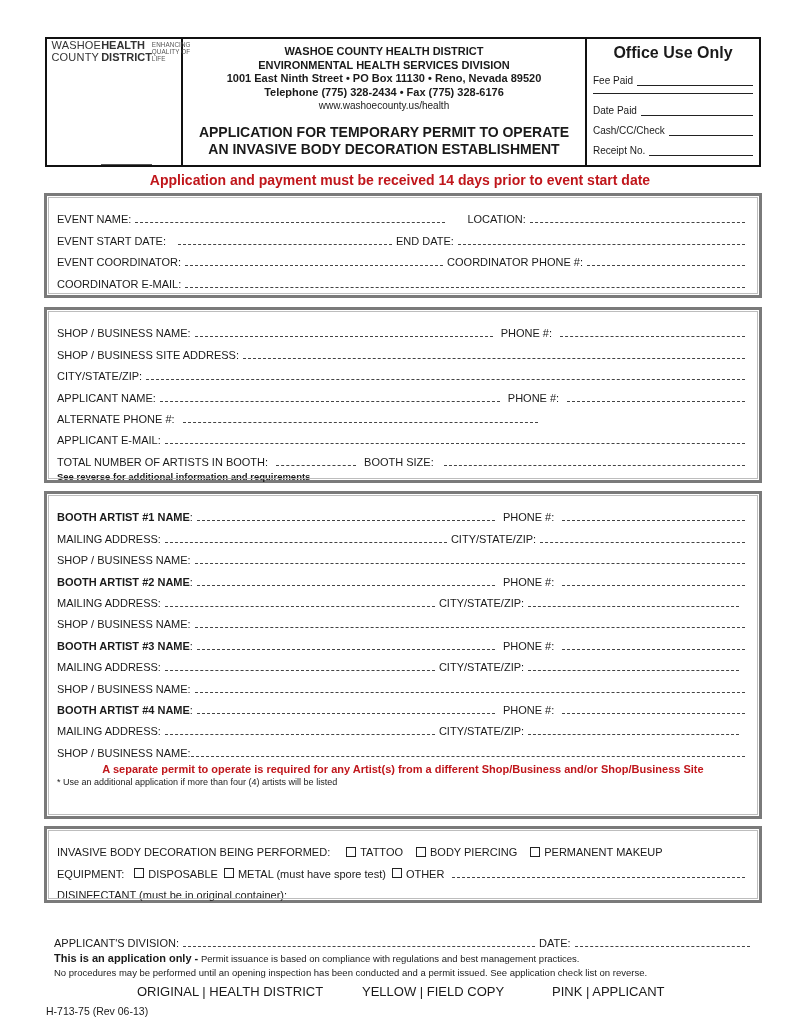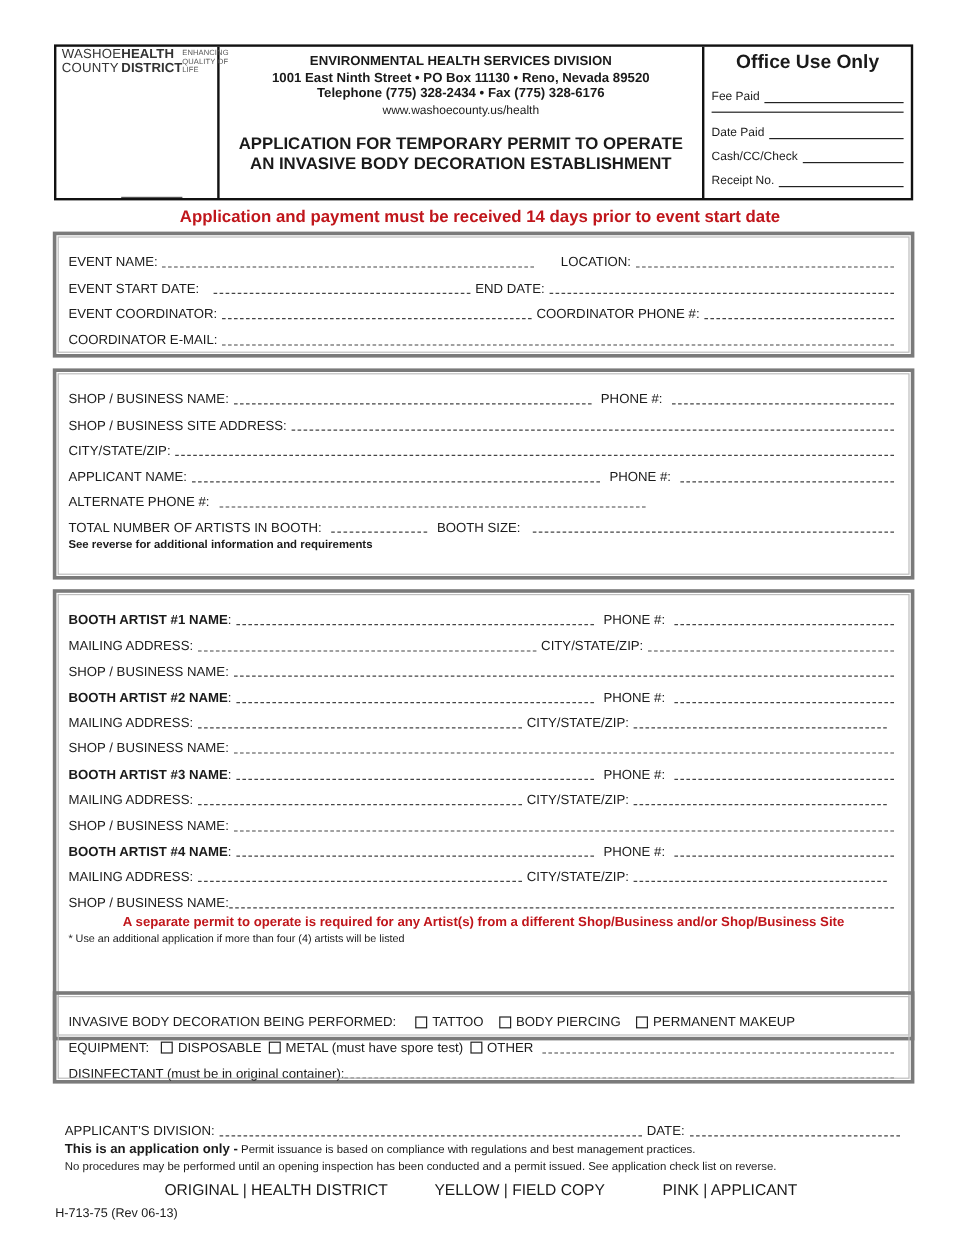--- a/index.html
+++ b/index.html
@@ -48,20 +48,21 @@
 </head>
 <body>
 
 <div class="header">
   <div class="logo-cell">
     <div class="logo-l1">WASHOE COUNTY</div>
     <div class="logo-l2">HEALTH DISTRICT</div>
     <div class="logo-l3">ENHANCING QUALITY OF LIFE</div>
   </div>
   <div class="center-cell">
+    <div class="l">WASHOE COUNTY HEALTH DISTRICT</div>
     <div class="l">ENVIRONMENTAL HEALTH SERVICES DIVISION</div>
     <div class="l">1001 East Ninth Street • PO Box 11130 • Reno, Nevada 89520</div>
     <div class="l">Telephone (775) 328-2434 • Fax (775) 328-6176</div>
     <div class="url">www.washoecounty.us/health</div>
     <div class="title">
       <div>APPLICATION FOR TEMPORARY PERMIT TO OPERATE</div>
       <div>AN INVASIVE BODY DECORATION ESTABLISHMENT</div>
     </div>
   </div>
   <div class="office-cell">
@@ -132,29 +133,33 @@
     <span class="lbl">APPLICANT NAME:</span>
     <span class="ln" style="width:340px"></span>
     <span class="lbl" style="margin-left:4px">PHONE #:</span>
     <span class="ln fill" style="margin-left:8px"></span>
   </div>
   <div class="row">
     <span class="lbl">ALTERNATE PHONE #:</span>
     <span class="ln" style="width:355px;margin-left:8px"></span>
   </div>
   <div class="row">
+    <span class="lbl">APPLICANT E-MAIL:</span>
+    <span class="ln fill"></span>
+  </div>
+  <div class="row">
     <span class="lbl">TOTAL NUMBER OF ARTISTS IN BOOTH:</span>
     <span class="ln" style="width:80px;margin-left:8px"></span>
     <span class="lbl" style="margin-left:4px">BOOTH SIZE:</span>
     <span class="ln fill" style="margin-left:10px"></span>
   </div>
   <div class="small-bold">See reverse for additional information and requirements</div>
 </div>
 
-<div class="box" style="top:491px;height:376px;">
+<div class="box" style="top:491px;height:328px;">
   <div id="artists-rows">
 
     <div class="row">
       <span class="lbl"><b>BOOTH ARTIST #1 NAME</b><span>:</span></span>
       <span class="ln" style="width:298px"></span>
       <span class="lbl" style="margin-left:4px">PHONE #:</span>
       <span class="ln fill" style="margin-left:8px"></span>
     </div>
     <div class="row">
       <span class="lbl">MAILING ADDRESS:</span>

